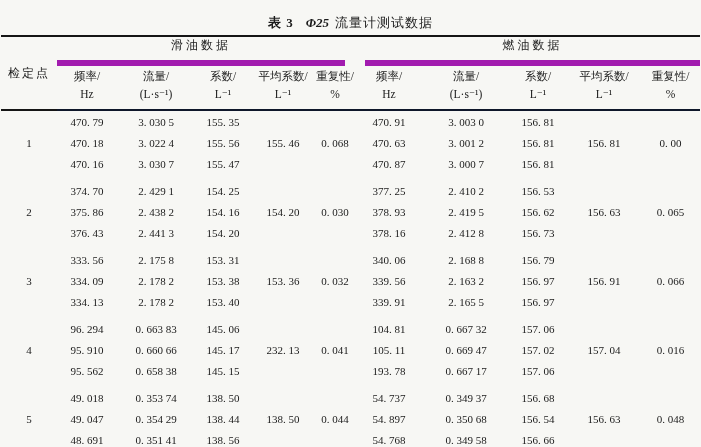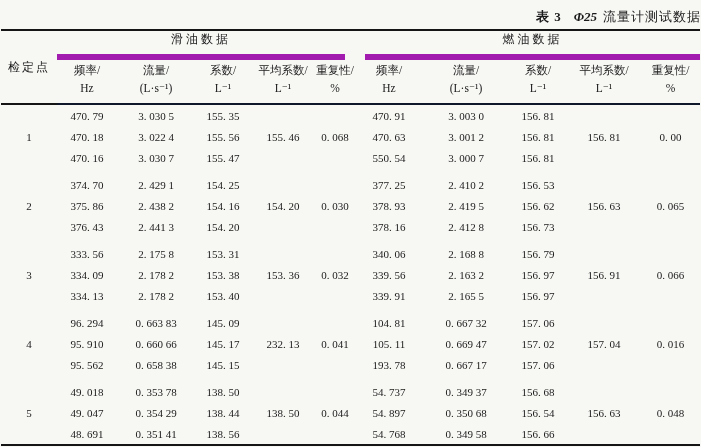--- a/index.html
+++ b/index.html
@@ -1,21 +1,21 @@
 <!DOCTYPE html>
 <html><head>
 <meta charset="utf-8">
 <style>
   html,body{margin:0;padding:0;}
   body{
     width:701px;height:447px;overflow:hidden;
     background:#f7f7f4;color:#1b1b1b;
     font-family:"Liberation Serif","DejaVu Serif",serif;
   }
-  .title{height:21px;padding-top:8px;text-align:right;font-size:13px;}
+  .title{height:21px;padding-top:14px;text-align:center;font-size:13px;}
   .title .bold{font-weight:bold;letter-spacing:1px;}
   .title .phi{font-weight:bold;font-style:italic;padding:0 3px 0 12px;}
   .title .rest{letter-spacing:1px;padding-left:3px;}
   table{
     border-collapse:collapse;table-layout:fixed;
     width:699px;margin:0 1px;
     border-bottom:2px solid #151515;
   }
   th,td{padding:0;font-weight:normal;text-align:center;white-space:nowrap;}
   tr.r1 th{border-top:2px solid #151515;}
@@ -123,21 +123,21 @@
       <td>3. 022 4</td>
       <td>155. 56</td>
       <td>470. 63</td>
       <td>3. 001 2</td>
       <td>156. 81</td>
     </tr>
     <tr>
       <td>470. 16</td>
       <td>3. 030 7</td>
       <td>155. 47</td>
-      <td>550. 54</td>
+      <td>470. 87</td>
       <td>3. 000 7</td>
       <td>156. 81</td>
     </tr>
   </tbody>
   <tbody class="gap">
       <tr>
         <td colspan="11"></td>
       </tr>
     </tbody>
 
@@ -213,21 +213,21 @@
       <tr>
         <td colspan="11"></td>
       </tr>
     </tbody>
 
   <tbody>
     <tr>
       <td class="pt" rowspan="3">4</td>
       <td>96. 294</td>
       <td>0. 663 83</td>
-      <td>145. 09</td>
+      <td>145. 06</td>
       <td rowspan="3">232. 13</td>
       <td rowspan="3">0. 041</td>
       <td>104. 81</td>
       <td>0. 667 32</td>
       <td>157. 06</td>
       <td rowspan="3">157. 04</td>
       <td rowspan="3">0. 016</td>
     </tr>
     <tr>
       <td>95. 910</td>
@@ -249,21 +249,21 @@
   <tbody class="gap">
       <tr>
         <td colspan="11"></td>
       </tr>
     </tbody>
 
   <tbody>
     <tr>
       <td class="pt" rowspan="3">5</td>
       <td>49. 018</td>
-      <td>0. 353 78</td>
+      <td>0. 353 74</td>
       <td>138. 50</td>
       <td rowspan="3">138. 50</td>
       <td rowspan="3">0. 044</td>
       <td>54. 737</td>
       <td>0. 349 37</td>
       <td>156. 68</td>
       <td rowspan="3">156. 63</td>
       <td rowspan="3">0. 048</td>
     </tr>
     <tr>

